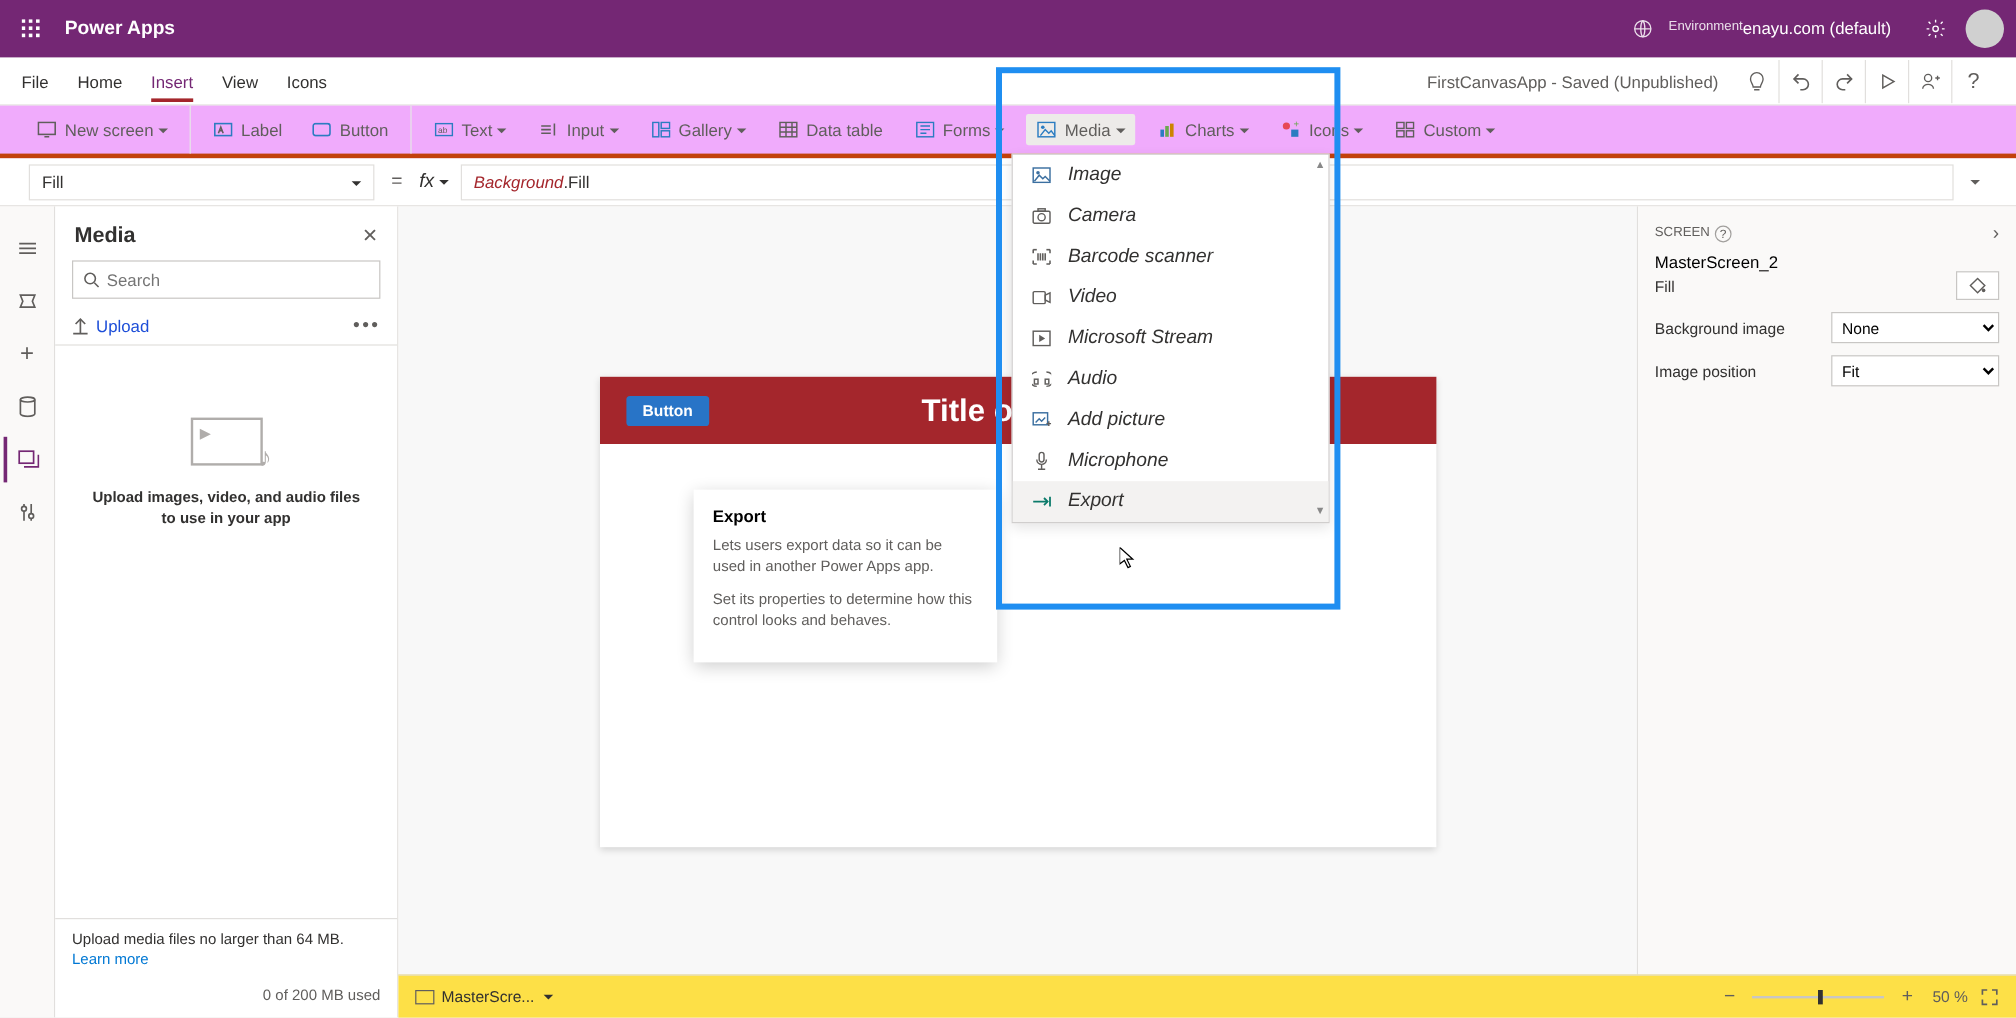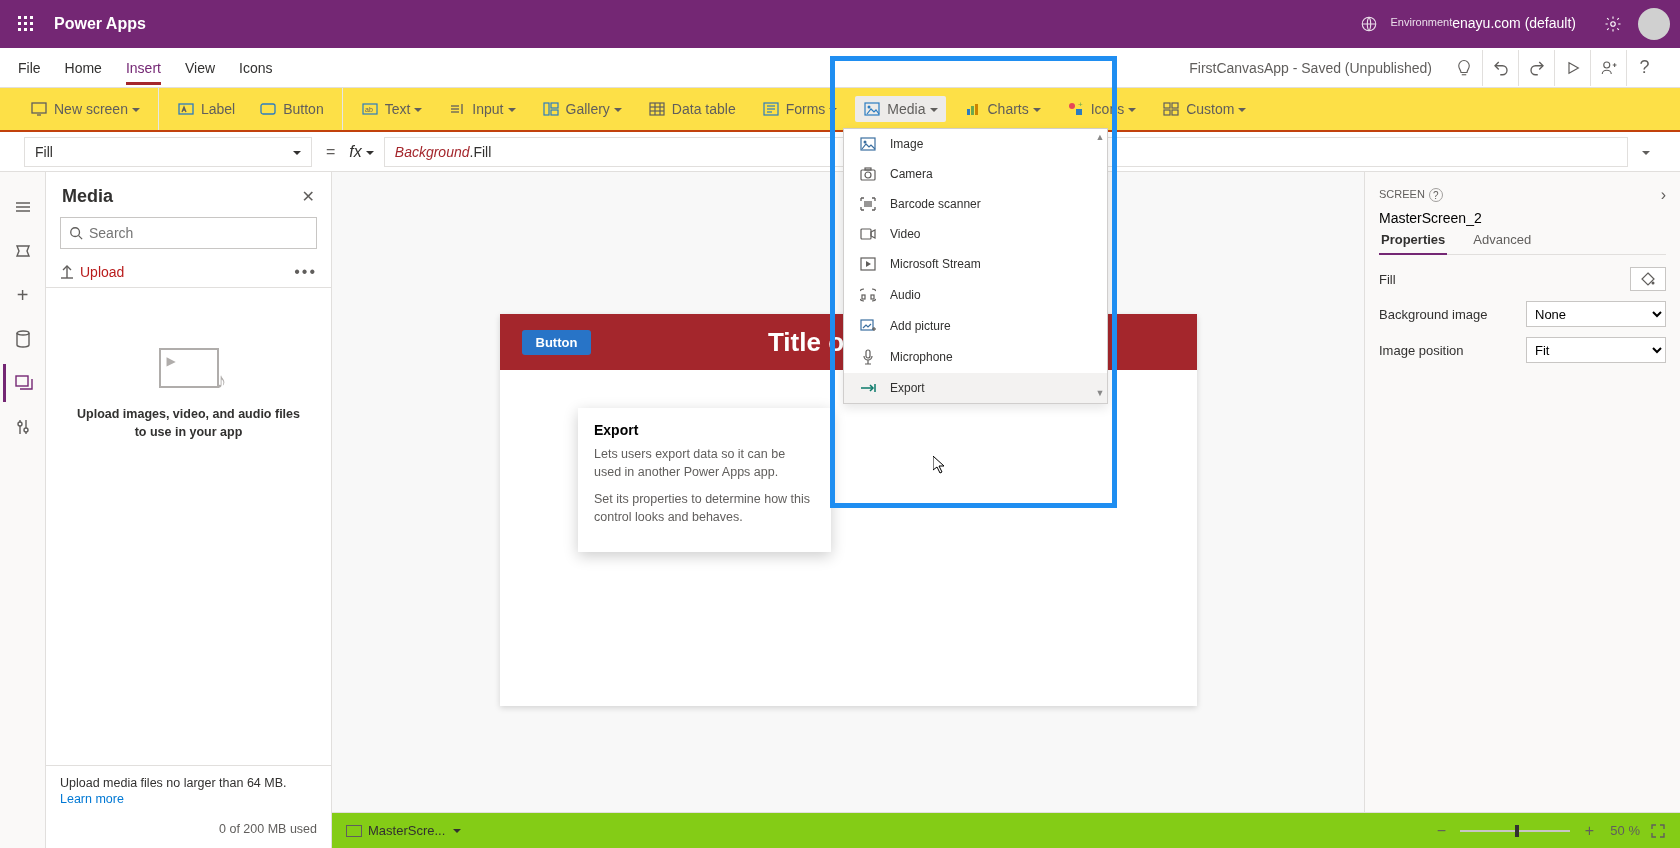--- a/index.html
+++ b/index.html
@@ -24,21 +24,21 @@
 .menu-item { font-size: 14px; color: #323130; margin-right: 24px; padding: 8px 0; cursor: pointer; position:relative;}
 .menu-item.active { color: #742774; }
 .menu-item.active::after { content:""; position:absolute; left:0; right:0; bottom:-1px; height:3px; background:#a4262c; }
 .menu-spacer { flex: 1; }
 .save-status { font-size: 14px; color: #605e5c; margin-right: 14px; }
 .menu-right { display: flex; align-items: center; }
 .right-icon { width: 36px; height: 36px; display: flex; align-items: center; justify-content: center; color: #605e5c; cursor:pointer; border-left: 1px solid #e1dfdd; }
 .right-icon.first { border-left: none; }
 
 
-.ribbon { height: 44px; background: #fde047; border-bottom: 2px solid #c2410c; display: flex; align-items: center; padding: 0 12px; }
+.ribbon { height: 44px; background: #f0abfc; border-bottom: 4px solid #c2410c; display: flex; align-items: center; padding: 0 12px; }
 .ribbon-group { display: flex; align-items: center; padding: 0 10px; height: 100%; border-right: 1px solid #e6e6e6; }
 .ribbon-group.nobr { border-right: none; }
 .ribbon-btn { display: flex; align-items: center; padding: 4px 8px; cursor: pointer; color: #605e5c; font-size: 14px; border-radius: 2px; }
 .ribbon-btn .ricon { width: 18px; height: 18px; margin-right: 6px; display:flex; align-items:center; justify-content:center;}
 .ribbon-btn .chev { margin-left: 4px; }
 .ribbon-btn.active { background: #edebe9; }
 
 
 .formula-bar { height: 40px; background: white; border-bottom: 1px solid #e1dfdd; display: flex; align-items: center; padding: 0 24px; }
 .prop-selector { width: 288px; border: 1px solid #e1dfdd; height: 30px; display: flex; align-items: center; padding: 0 10px; font-size: 14px; color: #323130; justify-content: space-between; cursor:pointer;}
@@ -57,21 +57,21 @@
 .rail-item { width: 40px; height: 38px; display: flex; align-items: center; justify-content: center; color: #605e5c; cursor:pointer; margin-bottom: 6px;}
 .rail-item.active { border-left: 3px solid #742774; color: #742774; }
 
 .left-panel { width: 286px; background: #ffffff; border-right: 1px solid #e1dfdd; display: flex; flex-direction: column; position:relative;}
 .panel-header { display:flex; align-items:center; justify-content:space-between; padding: 14px 16px 10px; }
 .panel-title { font-size: 18px; font-weight: 600; color: #323130; }
 .panel-close { color: #605e5c; cursor:pointer; }
 .search-box { margin: 0 14px 8px; border: 1px solid #c8c6c4; height: 32px; display:flex; align-items:center; padding: 0 8px; color:#605e5c;}
 .search-box input { border:none; outline:none; flex:1; font-size:14px; margin-left:6px; }
 .upload-row { display:flex; align-items:center; justify-content:space-between; padding: 6px 14px; border-bottom:1px solid #e1dfdd;}
-.upload-btn { display:flex; align-items:center; color:#b91c1c; font-size:14px; cursor:pointer;}
+.upload-btn { display:flex; align-items:center; color:#1d4ed8; font-size:14px; cursor:pointer;}
 .upload-btn .uicon { margin-right:6px; color:#605e5c;}
 .more-dots { color:#605e5c; cursor:pointer; letter-spacing:2px;}
 .media-empty { flex:1; display:flex; flex-direction:column; align-items:center; justify-content:flex-start; padding-top:60px; text-align:center; }
 .media-empty-icon { width:60px; height:40px; border:2px solid #b0adab; position:relative; margin-bottom:18px;}
 .media-empty-icon::after { content:"♪"; position:absolute; right:-10px; bottom:-8px; font-size:22px; color:#b0adab;}
 .media-empty-icon::before { content:"▶"; position:absolute; left:6px; top:4px; font-size:12px; color:#b0adab;}
 .media-empty-text { font-size:12.5px; color:#323130; font-weight:600; padding: 0 24px; line-height:1.4;}
 .panel-footer { border-top:1px solid #e1dfdd; padding: 10px 14px 12px; font-size:12.5px; color:#323130;}
 .panel-footer .link { color:#0078d4; cursor:pointer; display:block; margin-top:2px;}
 .panel-footer .usage { text-align:right; color:#605e5c; margin-top:16px;}
@@ -96,30 +96,30 @@
 .rp-tabs { display:flex; border-bottom:1px solid #e1dfdd; margin-bottom:12px;}
 .rp-tab { padding:6px 2px; font-size:13px; margin-right:24px; color:#605e5c; cursor:pointer;}
 .rp-tab.active { color:#323130; font-weight:600; border-bottom:2px solid #742774; margin-bottom:-1px;}
 .rp-row { display:flex; align-items:center; justify-content:space-between; margin-bottom:10px; font-size:13px; color:#323130;}
 .rp-row .swatch { width:36px; height:24px; border:1px solid #c8c6c4; background:white; display:flex;align-items:center;justify-content:center; cursor:pointer;}
 .rp-row select { width:140px; height:26px; border:1px solid #c8c6c4; background:white; font-size:13px; padding:0 4px;}
 
 
 .highlight-box { position:absolute; left:830px; top:56px; width:287px; height:452px; border:5px solid #1f8ef1; z-index:20; pointer-events:none;}
 .media-dropdown { position:absolute; left:843px; top:128px; width:265px; background:white; border:1px solid #d0cecd; box-shadow:0 4px 10px rgba(0,0,0,0.1); z-index:15;}
-.dd-item { display:flex; align-items:center; padding: 8px 14px; font-size:12px; color:#323130; cursor:pointer;}
+.dd-item { display:flex; align-items:center; padding: 8px 14px; font-size:16px; color:#323130; cursor:pointer;font-style:italic;}
 .dd-item .dicon { width:20px; margin-right:12px; color:#3b6fa0; display:flex;align-items:center;justify-content:center;}
 .dd-item.hover { background:#f3f2f1; }
 .dd-scrollbar { position:absolute; right:2px; top:3px; bottom:3px; width:10px; }
 .dd-scrollbar .arrow { height:12px; color:#888; font-size:9px; text-align:center;}
 
 .cursor-arrow { position:absolute; left:933px; top:456px; z-index:30; font-size:14px; color:black;}
 
 
-.status-bar { position:absolute; left:332px; right:0; bottom:0; height:36px; background:#84cc16; border-top:1px solid #e1dfdd; display:flex; align-items:center; padding:0 14px;}
+.status-bar { position:absolute; left:332px; right:0; bottom:0; height:36px; background:#fde047; border-top:1px solid #e1dfdd; display:flex; align-items:center; padding:0 14px;}
 .screen-sel { display:flex; align-items:center; font-size:13px; color:#323130; cursor:pointer;}
 .screen-sel .sicn { margin-right:6px; border:1px solid #605e5c; width:16px;height:12px;}
 .screen-sel .chev { margin-left:8px;}
 .status-spacer { flex:1;}
 .zoom-controls { display:flex; align-items:center; color:#605e5c;}
 .zoom-btn { width:22px; text-align:center; cursor:pointer; font-size:16px;}
 .zoom-slider { width:110px; height:2px; background:#c8c6c4; margin:0 8px; position:relative;}
 .zoom-slider .thumb { position:absolute; left:50%; top:-5px; width:4px; height:12px; background:#323130;}
 .zoom-val { font-size:13px; margin:0 10px;}
 .fit-icon { cursor:pointer; }
@@ -453,24 +453,20 @@
 
   <div class="right-panel">
     <div class="rp-header">
       <div class="rp-label">
         <span>SCREEN</span>
         <span class="q">?</span>
       </div>
       <div class="rp-chev">›</div>
     </div>
     <div class="rp-name">MasterScreen_2</div>
-    <div class="rp-tabs">
-      <div class="rp-tab active">Properties</div>
-      <div class="rp-tab">Advanced</div>
-    </div>
     <div class="rp-row">
       <span>Fill</span>
       <div class="swatch">
         <svg width="16" height="14" viewBox="0 0 16 14" fill="none" stroke="#605e5c" stroke-width="1.2">
             <path d="M8 1l6 6-6 6-6-6z"></path>
             <circle cx="13" cy="11" r="1.5" fill="#605e5c" stroke="none"></circle>
           </svg>
       </div>
     </div>
     <div class="rp-row">

